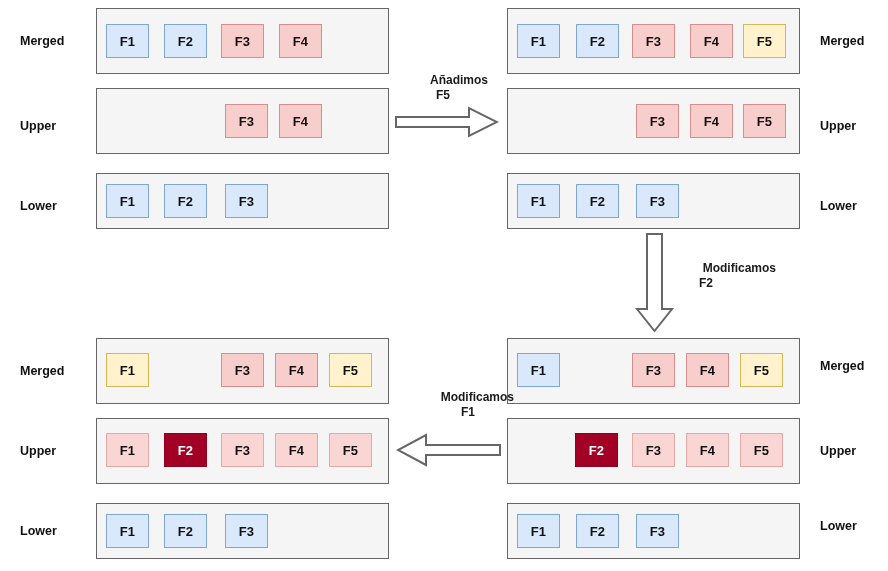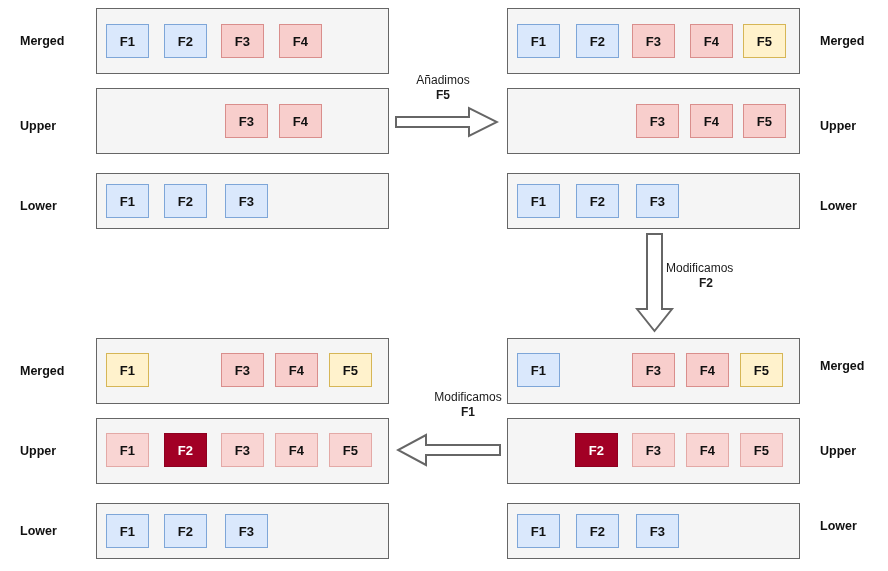--- a/index.html
+++ b/index.html
@@ -60,21 +60,21 @@
   .side-label.right { text-align: left; }
 
   
   .caption {
     position: absolute;
     font-size: 12px;
     color: #1a1a1a;
     line-height: 15px;
     white-space: nowrap;
   }
-  .caption .cap-l1 { display: block; font-weight: normal; }
+  .caption .cap-l1 { display: block; font-weight: bold; text-align: right; }
   .caption .cap-l2 { display: block; font-weight: bold; }
   .caption.center-al { text-align: center; }
   .caption.left-al   { text-align: left; }
 
   
   .arrow { position: absolute; }
   .arrow svg { display: block; }
 </style>
 </head>
 <body>

